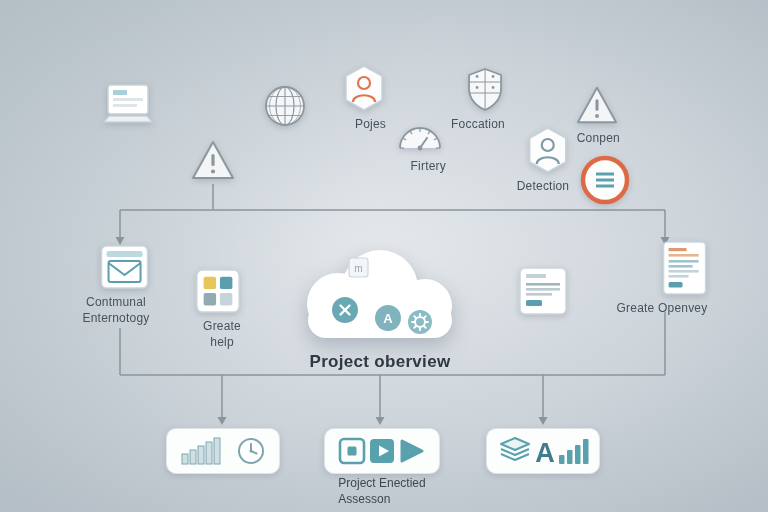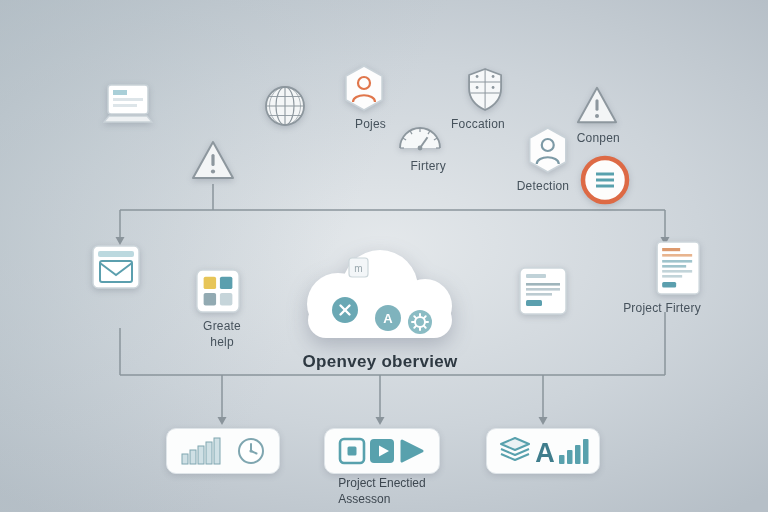--- a/index.html
+++ b/index.html
@@ -156,20 +156,22 @@
   </svg>
 </div>
 
 <div class="node" style="left:116px;top:244px">
   <svg class="icon-shadow" width="50" height="46" viewBox="0 0 50 46">
     <rect x="2" y="2" width="46" height="42" rx="5" fill="#ffffff" stroke="#cdd6db" stroke-width="1.5"></rect>
     <rect x="7" y="7" width="36" height="6" rx="2" fill="#bcd9df"></rect>
     <rect x="9" y="17" width="32" height="21" rx="2" fill="none" stroke="#5b9fae" stroke-width="2"></rect>
     <path d="M9 19 L25 31 L41 19" fill="none" stroke="#5b9fae" stroke-width="2"></path>
   </svg>
+  <div class="label">Contmunal
+Enternotogy</div>
 </div>
 
 <div class="node" style="left:218px;top:268px">
   <svg class="icon-shadow" width="46" height="46" viewBox="0 0 48 48">
     <rect x="2" y="2" width="44" height="44" rx="6" fill="#ffffff" stroke="#cdd6db" stroke-width="1.5"></rect>
     <rect x="9" y="9" width="13" height="13" rx="2" fill="#e7c558"></rect>
     <rect x="26" y="9" width="13" height="13" rx="2" fill="#5b9fae"></rect>
     <rect x="9" y="26" width="13" height="13" rx="2" fill="#92aab2"></rect>
     <rect x="26" y="26" width="13" height="13" rx="2" fill="#c6d5da"></rect>
   </svg>
@@ -202,21 +204,21 @@
       <line x1="134.5" y1="86" x2="132" y2="86"></line>
       <line x1="145.5" y1="86" x2="148" y2="86"></line>
       <line x1="136.1" y1="82.1" x2="134.3" y2="80.3"></line>
       <line x1="143.9" y1="82.1" x2="145.7" y2="80.3"></line>
       <line x1="136.1" y1="89.9" x2="134.3" y2="91.7"></line>
       <line x1="143.9" y1="89.9" x2="145.7" y2="91.7"></line>
     </g>
   </svg>
 </div>
 
-<div class="title">Openvey oberview</div>
+<div class="title">Project oberview</div>
 
 <div class="node" style="left:543px;top:266px">
   <svg class="icon-shadow" width="50" height="50" viewBox="0 0 50 50">
     <rect x="2" y="2" width="46" height="46" rx="5" fill="#ffffff" stroke="#cdd6db" stroke-width="1.5"></rect>
     <rect x="8" y="8" width="20" height="4" rx="1" fill="#c0d2d8"></rect>
     <rect x="8" y="17" width="34" height="2.6" fill="#9fb5bc"></rect>
     <rect x="8" y="22" width="34" height="2.6" fill="#bccbd1"></rect>
     <rect x="8" y="27" width="26" height="2.6" fill="#bccbd1"></rect>
     <rect x="8" y="34" width="16" height="6" rx="1.5" fill="#5b9fae"></rect>
   </svg>
@@ -226,21 +228,21 @@
   <svg class="icon-shadow" width="46" height="56" viewBox="0 0 46 56">
     <rect x="2" y="2" width="42" height="52" rx="4" fill="#ffffff" stroke="#cdd6db" stroke-width="1.5"></rect>
     <rect x="7" y="8" width="18" height="3.2" fill="#dd9a6e"></rect>
     <rect x="7" y="14" width="30" height="2.6" fill="#e8b48e"></rect>
     <rect x="7" y="20" width="30" height="2.6" fill="#9fc4cc"></rect>
     <rect x="7" y="25" width="24" height="2.6" fill="#9fc4cc"></rect>
     <rect x="7" y="30" width="30" height="2.6" fill="#c2d4d9"></rect>
     <rect x="7" y="35" width="20" height="2.6" fill="#c2d4d9"></rect>
     <rect x="7" y="42" width="14" height="5.5" rx="1.5" fill="#5b9fae"></rect>
   </svg>
-  <div class="label">Project Firtery</div>
+  <div class="label">Greate Openvey</div>
 </div>
 
 <div class="pill" style="left:223px;top:428px;width:112px;height:44px">
   <svg width="46" height="30" viewBox="0 0 46 30">
     <g fill="#cfe0e5" stroke="#7fa6b0" stroke-width="1">
       <rect x="2" y="18" width="6" height="10"></rect>
       <rect x="10" y="14" width="6" height="14"></rect>
       <rect x="18" y="10" width="6" height="18"></rect>
       <rect x="26" y="6" width="6" height="22"></rect>
       <rect x="34" y="2" width="6" height="26"></rect>

